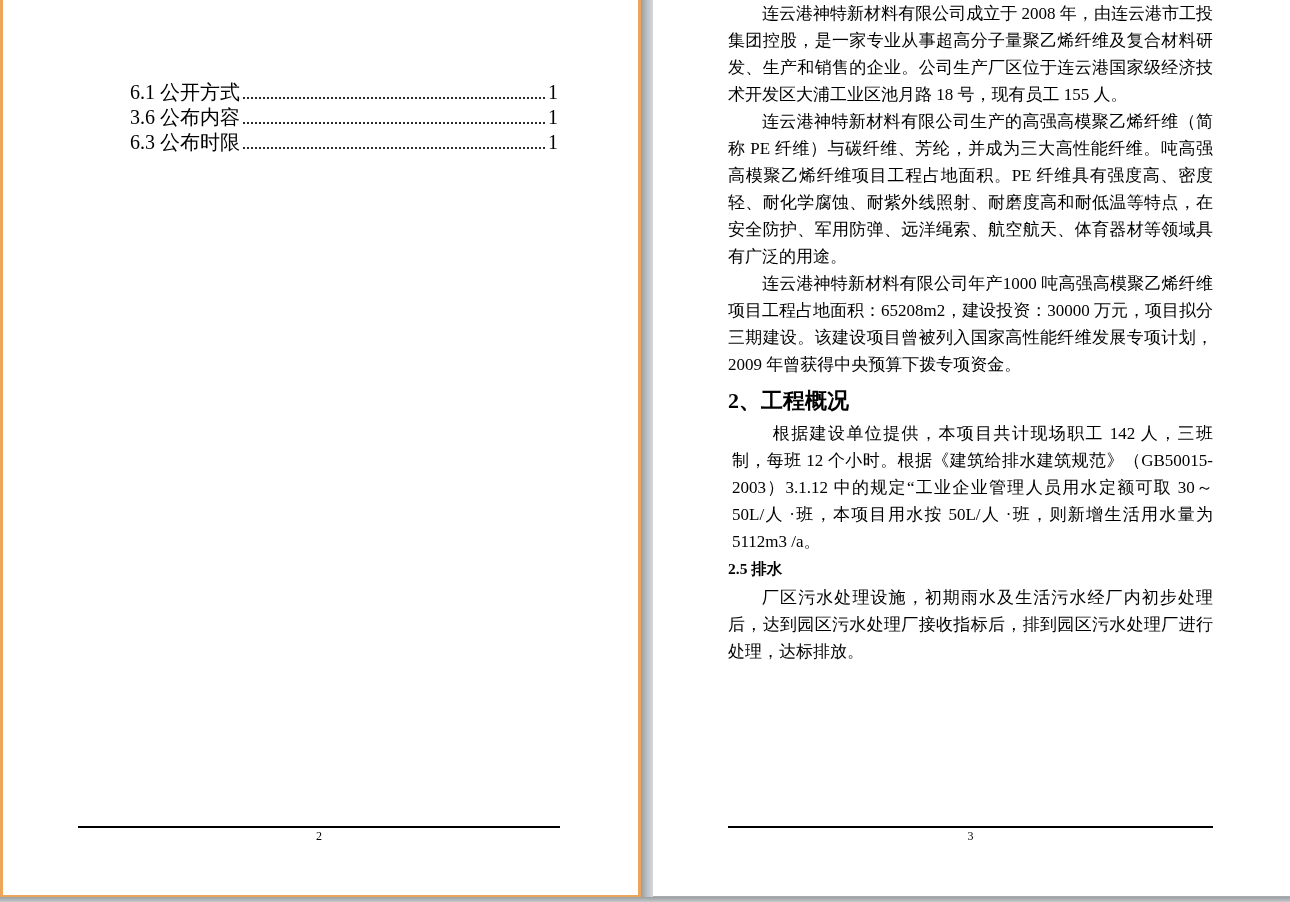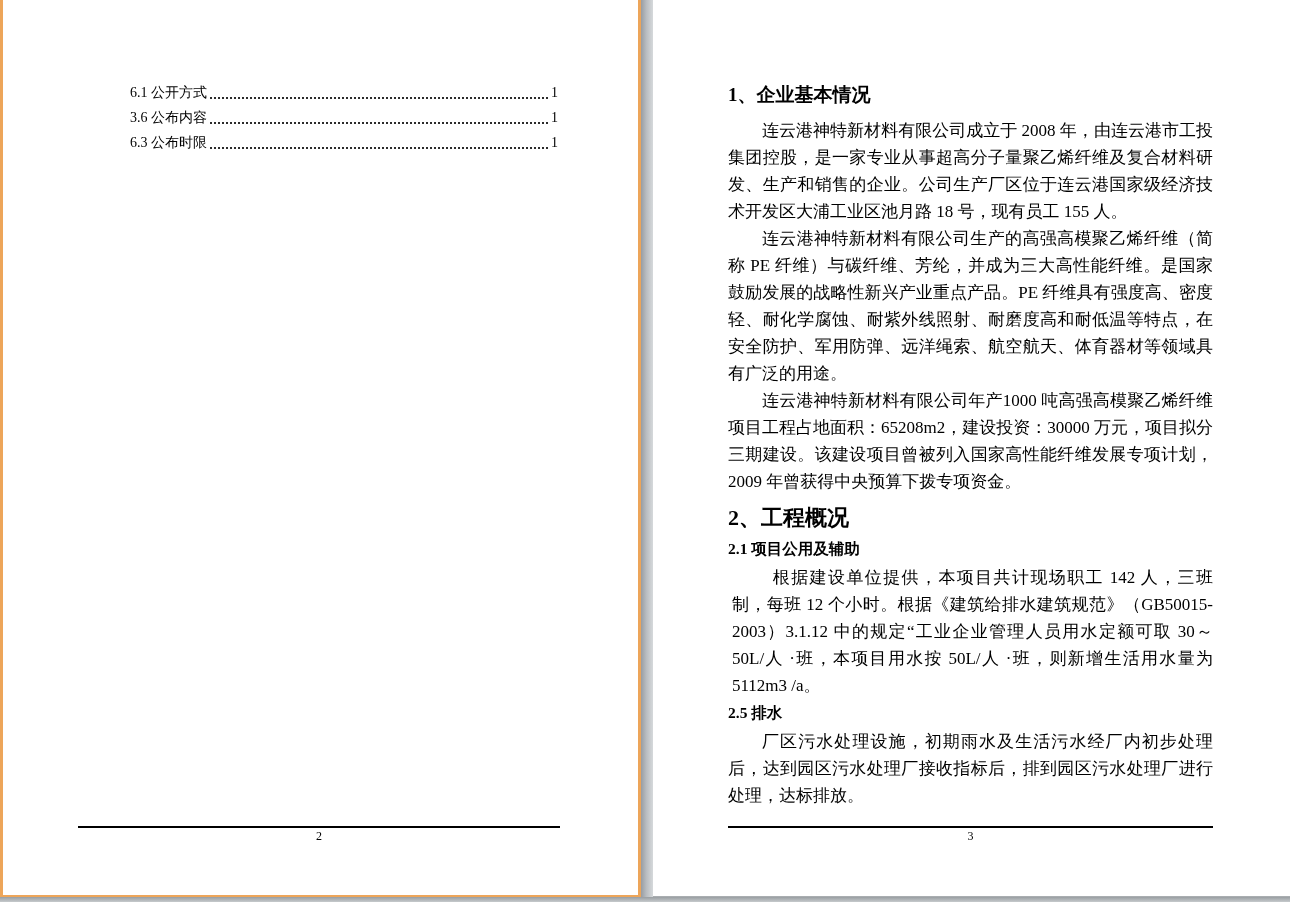--- a/index.html
+++ b/index.html
@@ -29,21 +29,21 @@
     border-bottom:1px solid #a9adb0;
     box-sizing:border-box;
   }
   .bottom-band {
     position:absolute; left:0; top:897px; width:1290px; height:5px;
     background:linear-gradient(#999ea2,#c6cacc);
   }
 
   
   .toc { position:absolute; left:127px; top:80px; width:428px; }
-  .toc-row { display:flex; align-items:flex-end; height:25px; font-size:14px; line-height:25px; }
+  .toc-row { display:flex; align-items:flex-end; height:25px; font-size:20px; line-height:25px; }
   .toc-label { white-space:nowrap; }
   .toc-leader {
     flex:1 1 auto;
     border-bottom:2px dotted #2b2b2b;
     margin:0 3px 6px 3px;
     align-self:flex-end;
   }
   .toc-page { white-space:nowrap; }
 
   
@@ -104,27 +104,25 @@
 
     <div class="footer-rule left-pg"></div>
     <div class="page-num left-pg">2</div>
   </div>
 
   <div class="page-gap"></div>
 
   <div class="page page-right">
 
     <div class="doc">
-      <h1>1、企业基本情况</h1>
       <p>连云港神特新材料有限公司成立于 2008 年，由连云港市工投集团控股，是一家专业从事超高分子量聚乙烯纤维及复合材料研发、生产和销售的企业。公司生产厂区位于连云港国家级经济技术开发区大浦工业区池月路 18 号，现有员工 155 人。</p>
-      <p>连云港神特新材料有限公司生产的高强高模聚乙烯纤维（简称 PE 纤维）与碳纤维、芳纶，并成为三大高性能纤维。是国家鼓励发展的战略性新兴产业重点产品。PE 纤维具有强度高、密度轻、耐化学腐蚀、耐紫外线照射、耐磨度高和耐低温等特点，在安全防护、军用防弹、远洋绳索、航空航天、体育器材等领域具有广泛的用途。</p>
+      <p>连云港神特新材料有限公司生产的高强高模聚乙烯纤维（简称 PE 纤维）与碳纤维、芳纶，并成为三大高性能纤维。吨高强高模聚乙烯纤维项目工程占地面积。PE 纤维具有强度高、密度轻、耐化学腐蚀、耐紫外线照射、耐磨度高和耐低温等特点，在安全防护、军用防弹、远洋绳索、航空航天、体育器材等领域具有广泛的用途。</p>
       <p>连云港神特新材料有限公司年产1000 吨高强高模聚乙烯纤维项目工程占地面积：65208m2，建设投资：30000 万元，项目拟分三期建设。该建设项目曾被列入国家高性能纤维发展专项计划，2009 年曾获得中央预算下拨专项资金。</p>
 
       <h2>2、工程概况</h2>
-      <h3>2.1 项目公用及辅助</h3>
       <p class="inset">根据建设单位提供，本项目共计现场职工 142 人，三班制，每班 12 个小时。根据《建筑给排水建筑规范》（GB50015-2003）3.1.12 中的规定“工业企业管理人员用水定额可取 30～50L/人 ·班，本项目用水按 50L/人 ·班，则新增生活用水量为 5112m3 /a。</p>
 
       <h3>2.5 排水</h3>
       <p>厂区污水处理设施，初期雨水及生活污水经厂内初步处理后，达到园区污水处理厂接收指标后，排到园区污水处理厂进行处理，达标排放。</p>
     </div>
 
     <div class="footer-rule right-pg"></div>
     <div class="page-num right-pg">3</div>
   </div>
 

